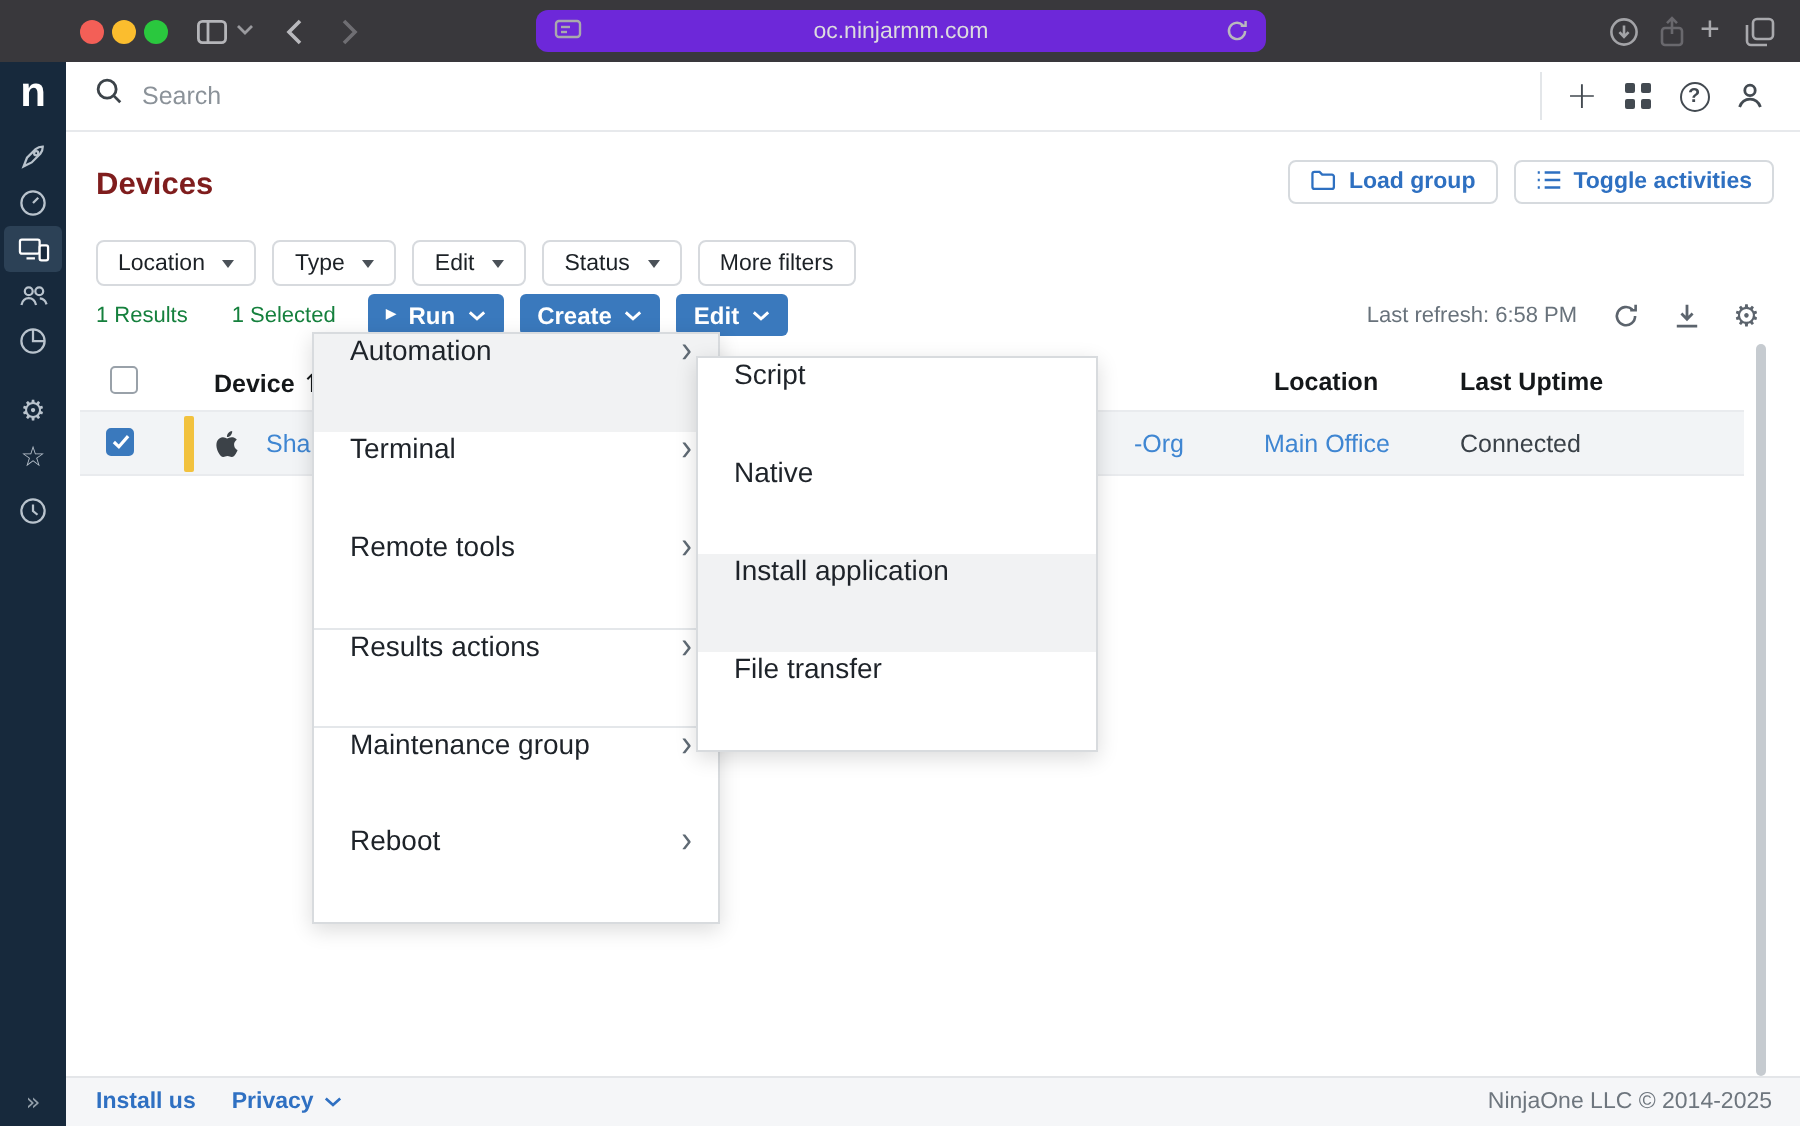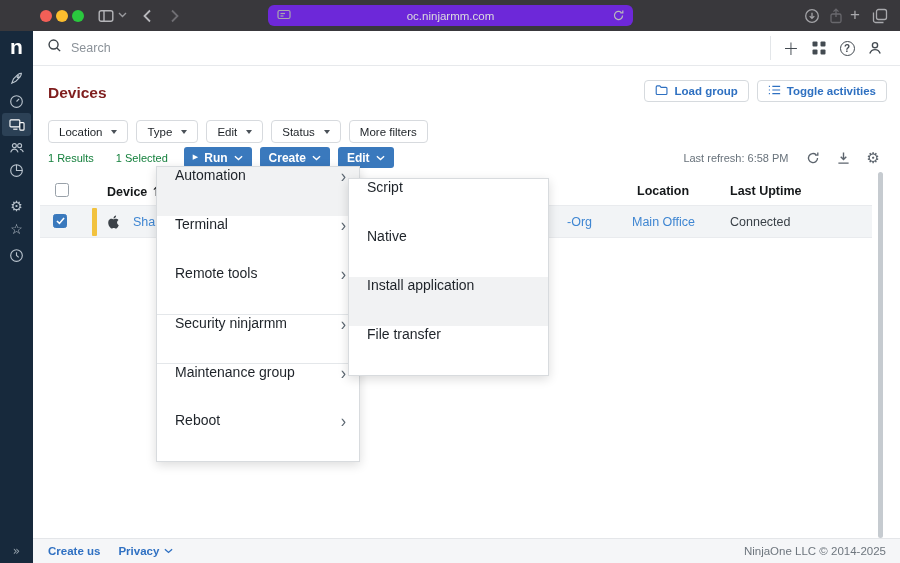--- a/index.html
+++ b/index.html
@@ -368,21 +368,21 @@
   </div>
   <div class="menu-item">
     <span>Terminal</span>
     <span class="chev">›</span>
   </div>
   <div class="menu-item">
     <span>Remote tools</span>
     <span class="chev">›</span>
   </div>
   <div class="menu-item sep">
-    <span>Security ninjarmm</span>
+    <span>Results actions</span>
     <span class="chev">›</span>
   </div>
   <div class="menu-item sep">
     <span>Maintenance group</span>
     <span class="chev">›</span>
   </div>
   <div class="menu-item">
     <span>Reboot</span>
     <span class="chev">›</span>
   </div>
@@ -397,21 +397,21 @@
   </div>
   <div class="menu-item hl">
     <span>Install application</span>
   </div>
   <div class="menu-item">
     <span>File transfer</span>
   </div>
 </div>
 
 <div id="footer" class="abs">
-  <span class="foot-link" style="margin-left:15px">Create us</span>
+  <span class="foot-link" style="margin-left:15px">Install us</span>
   <span class="foot-link" style="margin-left:18px">
     <span>Privacy</span>
     <svg width="9" height="6" viewBox="0 0 10 6" fill="none" stroke="#2f70c2" stroke-width="1.5">
         <polyline points="1,1 5,4.6 9,1"></polyline>
       </svg>
   </span>
   <span id="copyright">NinjaOne LLC © 2014-2025</span>
 </div>
 
 </body></html>

